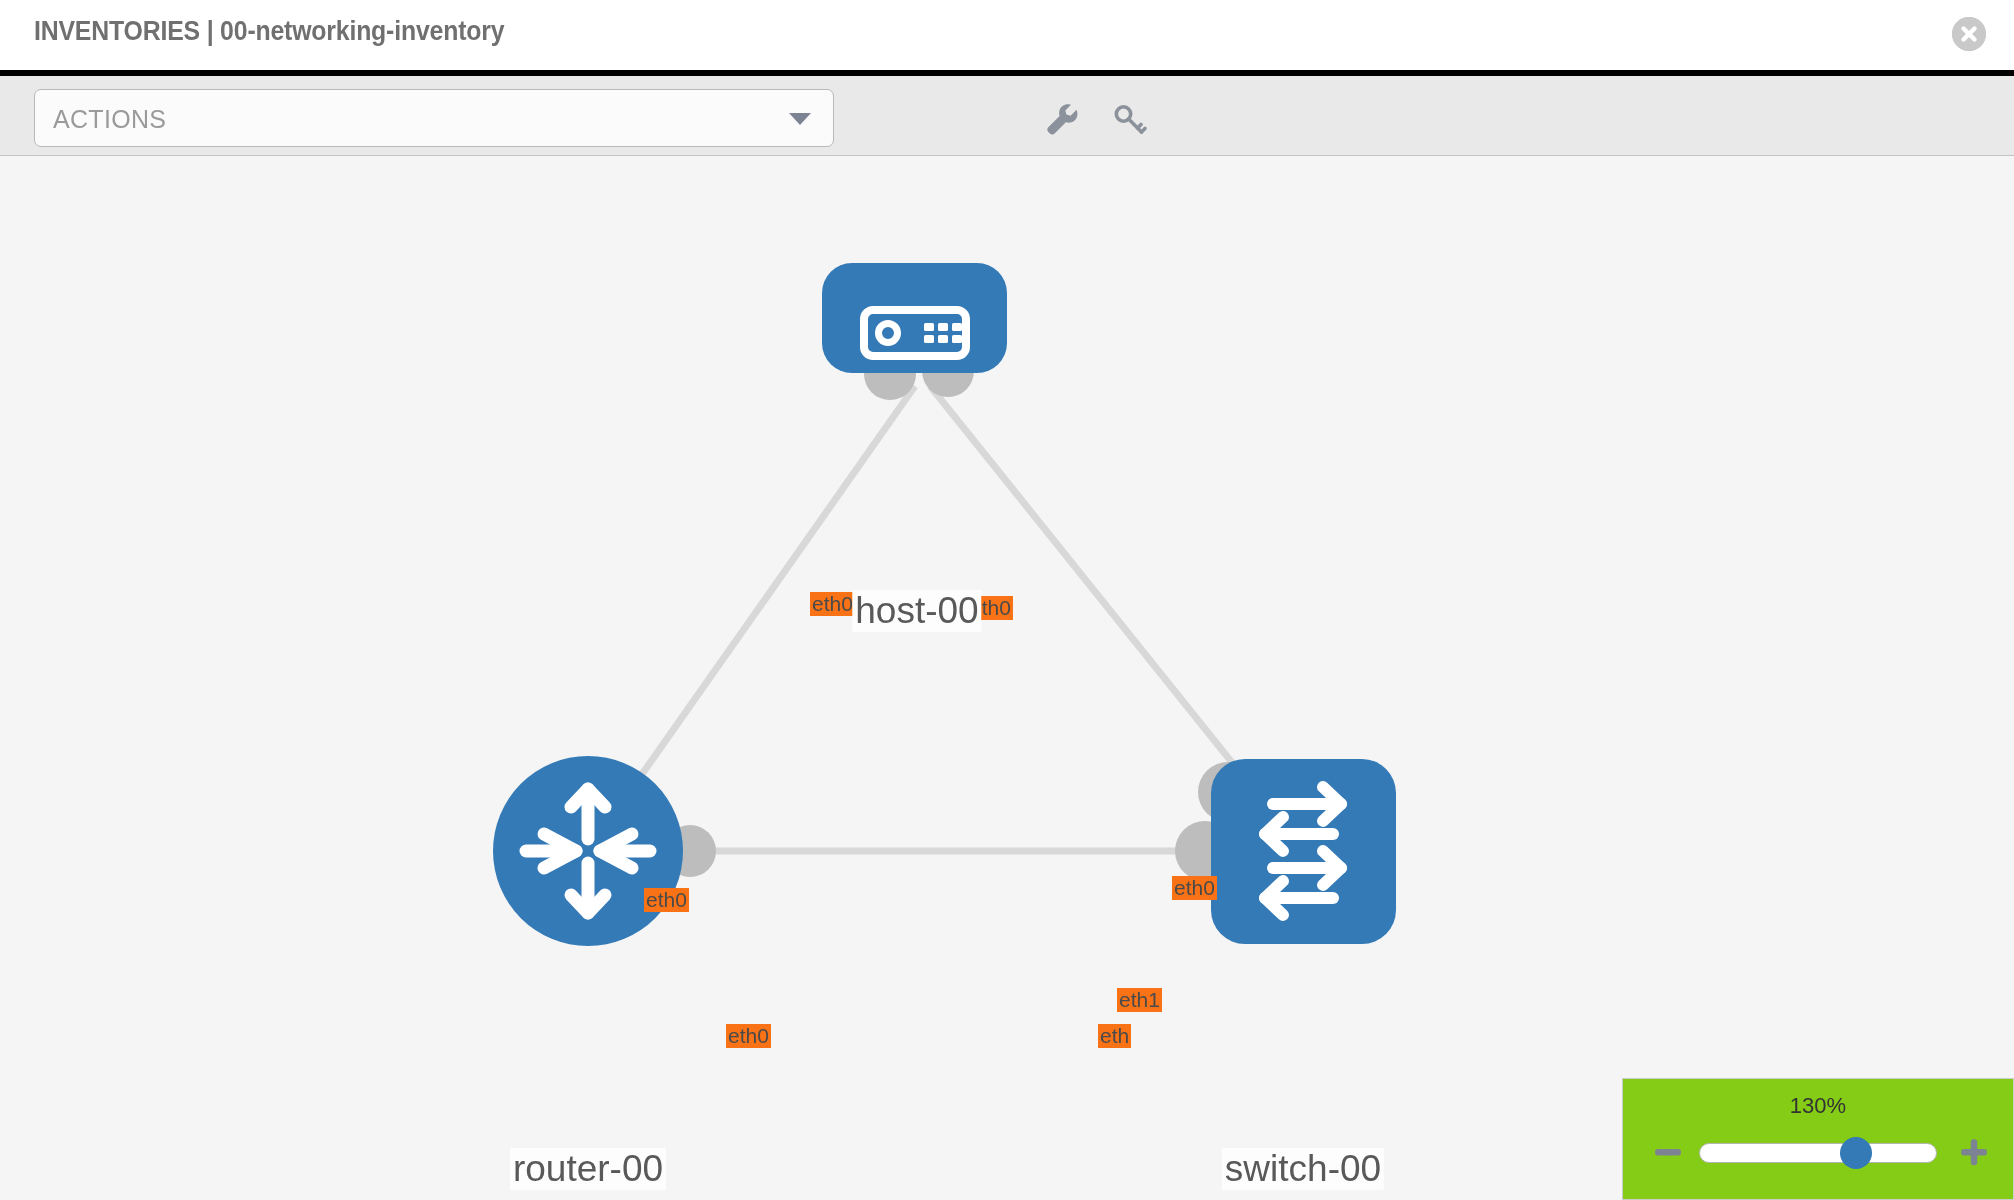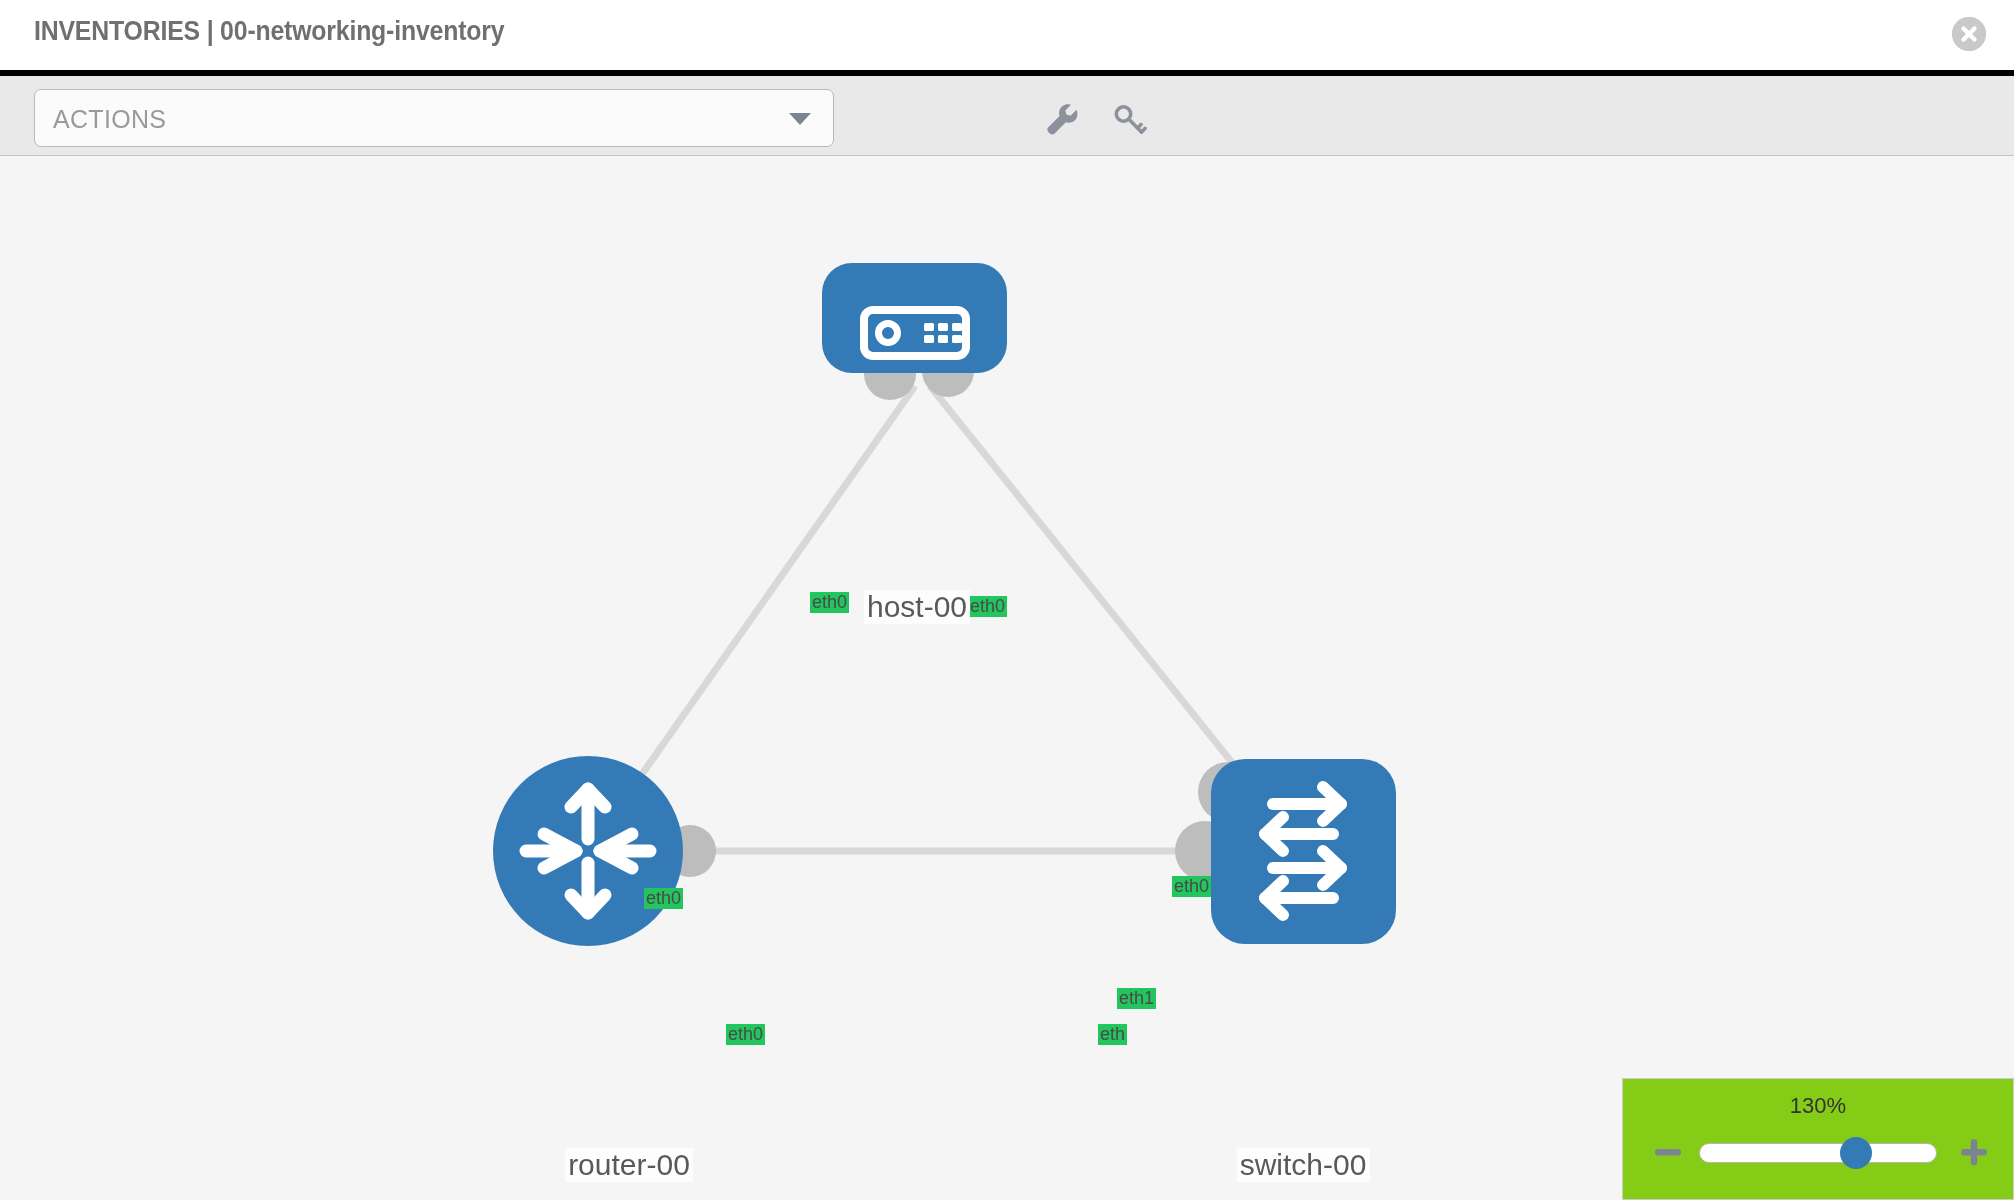--- a/index.html
+++ b/index.html
@@ -134,32 +134,32 @@
   .topology-svg {
     position: absolute;
     left: 0; top: 0;
     width: 2014px;
     height: 1044px;
   }
 
   
   .node-label {
     position: absolute;
-    font-size: 30px;
+    font-size: 37px;
     color: #595959;
     background: #fdfdfd;
     padding: 0 3px;
     white-space: nowrap;
     transform: translateX(-50%);
   }
   .iface-label {
     position: absolute;
-    font-size: 18px;
+    font-size: 21px;
     color: #4a4a4a;
-    background: #22c55e;
+    background: #f97316;
     padding: 0 2px;
     white-space: nowrap;
     text-align: right;
   }
 
   
   .zoom-panel {
     position: absolute;
     left: 1622px;
     top: 1078px;
@@ -325,21 +325,21 @@
 
   <span class="iface-label" style="left:810px; top:436px;">eth0</span>
   <span class="iface-label" style="left:968px; top:440px;">eth0</span>
   <span class="iface-label" style="left:644px; top:732px;">eth0</span>
   <span class="iface-label" style="left:1172px; top:720px;">eth0</span>
   <span class="iface-label" style="left:726px; top:868px;">eth0</span>
   <span class="iface-label" style="left:1098px; top:868px;">eth</span>
   <span class="iface-label" style="left:1117px; top:832px;">eth1</span>
 
   <span class="node-label" style="left:917px; top:434px;">host-00</span>
-  <span class="node-label" style="left:588px; top:992px;margin-left:41px;">router-00</span>
+  <span class="node-label" style="left:588px; top:992px;">router-00</span>
   <span class="node-label" style="left:1303px; top:992px;">switch-00</span>
 
 </div>
 
 <div class="zoom-panel">
   <div class="zoom-percent">130%</div>
   <div class="zoom-row">
     <div class="zoom-minus">
       <svg width="34" height="34" viewBox="0 0 34 34">
         <rect x="4" y="14" width="26" height="6.5" rx="3" fill="#7c8493"></rect>

